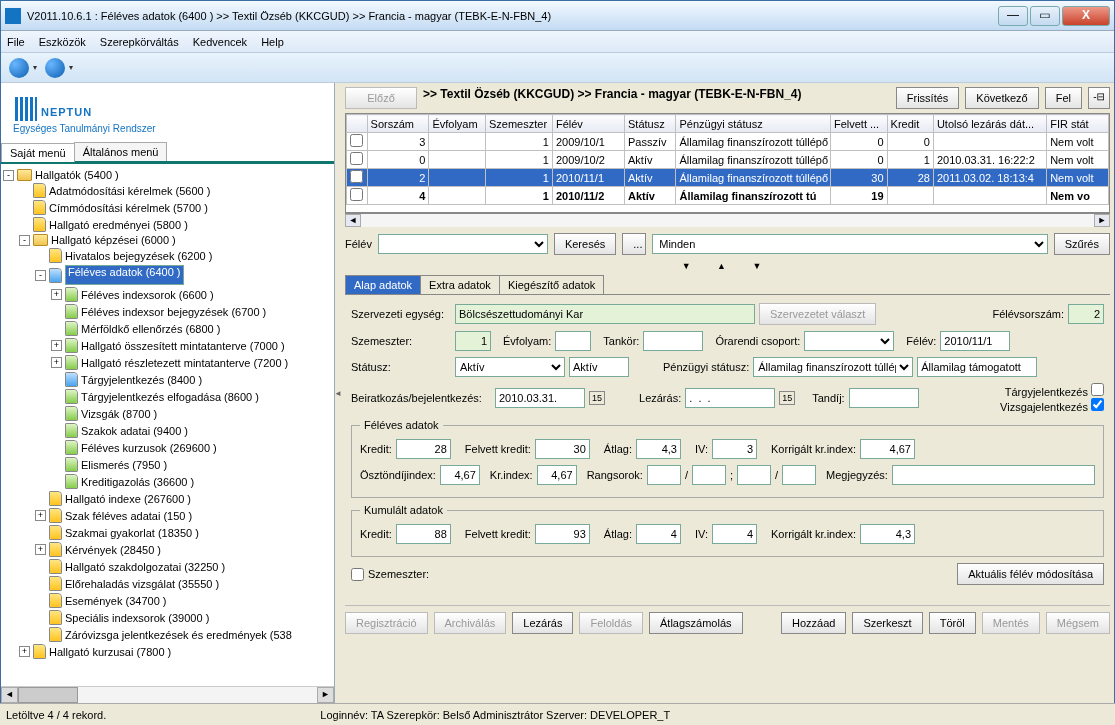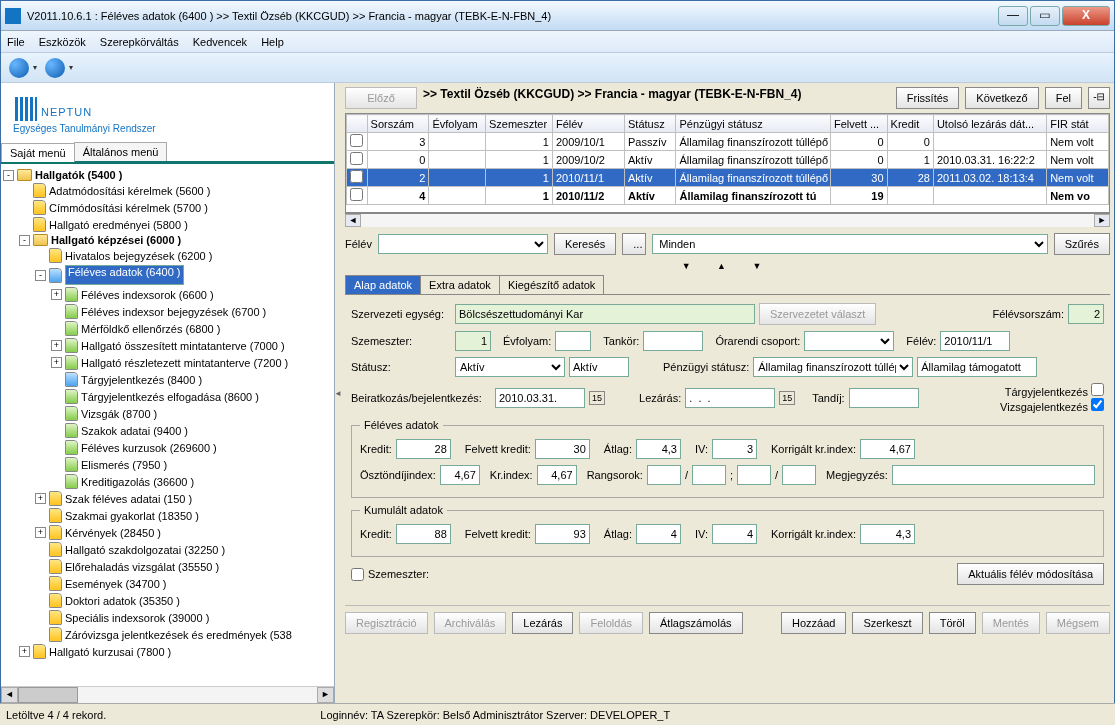--- a/index.html
+++ b/index.html
@@ -13,37 +13,37 @@
 .menubar{height:22px;background:linear-gradient(#eef5fd,#deeaf8);display:flex;align-items:center;padding:0 6px;border-bottom:1px solid #bcd}
 .menubar span{margin-right:14px;cursor:default}
 .toolbar{height:30px;background:linear-gradient(#e8f3fd,#d2e4f5);display:flex;align-items:center;padding:0 8px;border-bottom:1px solid #bcd}
 .navbtn{width:20px;height:20px;border-radius:50%;margin-right:2px;display:inline-block}
 .navbtn.b{background:radial-gradient(circle at 30% 30%,#6ab7ff,#0a5db0)}
 .navbtn.f{background:radial-gradient(circle at 30% 30%,#6ab7ff,#0a5db0)}
 .arrowdn{font-size:8px;margin:0 8px 0 2px;color:#333}
 .main{display:flex;height:620px}
 .left{width:334px;background:#fff;border-right:1px solid #9ab;display:flex;flex-direction:column}
 .logo{padding:8px 12px 4px}
-.logo .n{font-size:28px;font-weight:normal;color:#1474c4;letter-spacing:1px}
+.logo .n{font-size:28px;font-weight:bold;color:#1474c4;letter-spacing:1px}
 .logo .n .ic{display:inline-block;width:24px;height:24px;background:#1474c4;margin-right:4px;vertical-align:middle;background-image:repeating-linear-gradient(90deg,#fff 0 2px,#1474c4 2px 5px),repeating-linear-gradient(0deg,#fff 0 2px,transparent 2px 5px)}
 .logo .s{font-size:10px;color:#1474c4}
 .tabs-l{display:flex;border-bottom:3px solid #0f766e;margin-top:4px}
 .tabs-l .tb{padding:3px 8px;border:1px solid #aaa;border-bottom:none;background:#f5f5f5;margin-right:-1px;cursor:default}
 .tabs-l .tb.act{background:#fff;position:relative;top:1px}
 .tree{flex:1;overflow:auto;padding:4px 2px}
 .tree .nd{white-space:nowrap;padding:1px 0;display:flex;align-items:center;cursor:default}
 .tree .tg{width:11px;height:11px;border:1px solid #888;text-align:center;line-height:8px;font-size:9px;margin-right:3px;background:#fff}
 .tree .sp{display:inline-block}
 .fico{width:13px;height:15px;display:inline-block;margin-right:3px;vertical-align:middle;background:#fff;border:1px solid #888;border-radius:1px 4px 1px 1px;position:relative}
 .fico.y::before{content:"";position:absolute;inset:0;background:linear-gradient(#ffe680,#ffc31f);border-radius:1px 4px 1px 1px}
 .fico.b::before{content:"";position:absolute;inset:0;background:linear-gradient(#bde0ff,#4aa3ef);border-radius:1px 4px 1px 1px}
 .fico.g::before{content:"";position:absolute;inset:0;background:linear-gradient(#def5c4,#86cc4b);border-radius:1px 4px 1px 1px}
 .fld{width:15px;height:12px;display:inline-block;margin-right:3px;vertical-align:middle;background:linear-gradient(#ffe89a,#f0c44e);border:1px solid #b78b24;border-radius:1px}
 .tree .sel{background:#316ac5;color:#fff;padding:0 2px}
-.tree .b{font-weight:bold}
+.tree .b{font-weight:normal}
 .hscroll{height:17px;background:#eee;border-top:1px solid #ccc;display:flex}
 .hscroll .ar{width:17px;background:#ddd;border:1px solid #aaa;text-align:center;line-height:13px;font-size:9px}
 .hscroll .tr{flex:1;background:#f4f4f4}
 .hscroll .th{width:60px;height:100%;background:#ccc;border:1px solid #999}
 .right{flex:1;background:#ece9d8;padding:4px;position:relative;overflow:hidden}
 .hdrbar{display:flex;align-items:flex-start;gap:6px;margin-bottom:4px}
 .btn{background:linear-gradient(#fff,#e4e4e4);border:1px solid #888;padding:2px 10px;height:22px;cursor:default}
 .btn.dis{color:#999;border-color:#bbb}
 .bcrumb{flex:1;font-weight:bold;font-size:12px;line-height:14px}
 .grid{border:1px solid #888;background:#fff;height:100px;overflow:hidden}
@@ -228,20 +228,26 @@
           <span>Elismerés (7950 )</span>
         </div>
         <div class="nd">
           <span class="sp" style="width: 48px;"></span>
           <span class="sp" style="width: 14px;"></span>
           <span class="fico g"></span>
           <span>Kreditigazolás (36600 )</span>
         </div>
         <div class="nd">
           <span class="sp" style="width: 32px;"></span>
+          <span class="sp" style="width: 14px;"></span>
+          <span class="fico y"></span>
+          <span>Hallgató indexe (267600 )</span>
+        </div>
+        <div class="nd">
+          <span class="sp" style="width: 32px;"></span>
           <span class="tg">+</span>
           <span class="fico y"></span>
           <span>Szak féléves adatai (150 )</span>
         </div>
         <div class="nd">
           <span class="sp" style="width: 32px;"></span>
           <span class="sp" style="width: 14px;"></span>
           <span class="fico y"></span>
           <span>Szakmai gyakorlat (18350 )</span>
         </div>
@@ -261,26 +267,20 @@
           <span class="sp" style="width: 32px;"></span>
           <span class="sp" style="width: 14px;"></span>
           <span class="fico y"></span>
           <span>Előrehaladás vizsgálat (35550 )</span>
         </div>
         <div class="nd">
           <span class="sp" style="width: 32px;"></span>
           <span class="sp" style="width: 14px;"></span>
           <span class="fico y"></span>
           <span>Események (34700 )</span>
-        </div>
-        <div class="nd">
-          <span class="sp" style="width: 32px;"></span>
-          <span class="sp" style="width: 14px;"></span>
-          <span class="fico y"></span>
-          <span>Doktori adatok (35350 )</span>
         </div>
         <div class="nd">
           <span class="sp" style="width: 32px;"></span>
           <span class="sp" style="width: 14px;"></span>
           <span class="fico y"></span>
           <span>Speciális indexsorok (39000 )</span>
         </div>
         <div class="nd">
           <span class="sp" style="width: 32px;"></span>
           <span class="sp" style="width: 14px;"></span>

